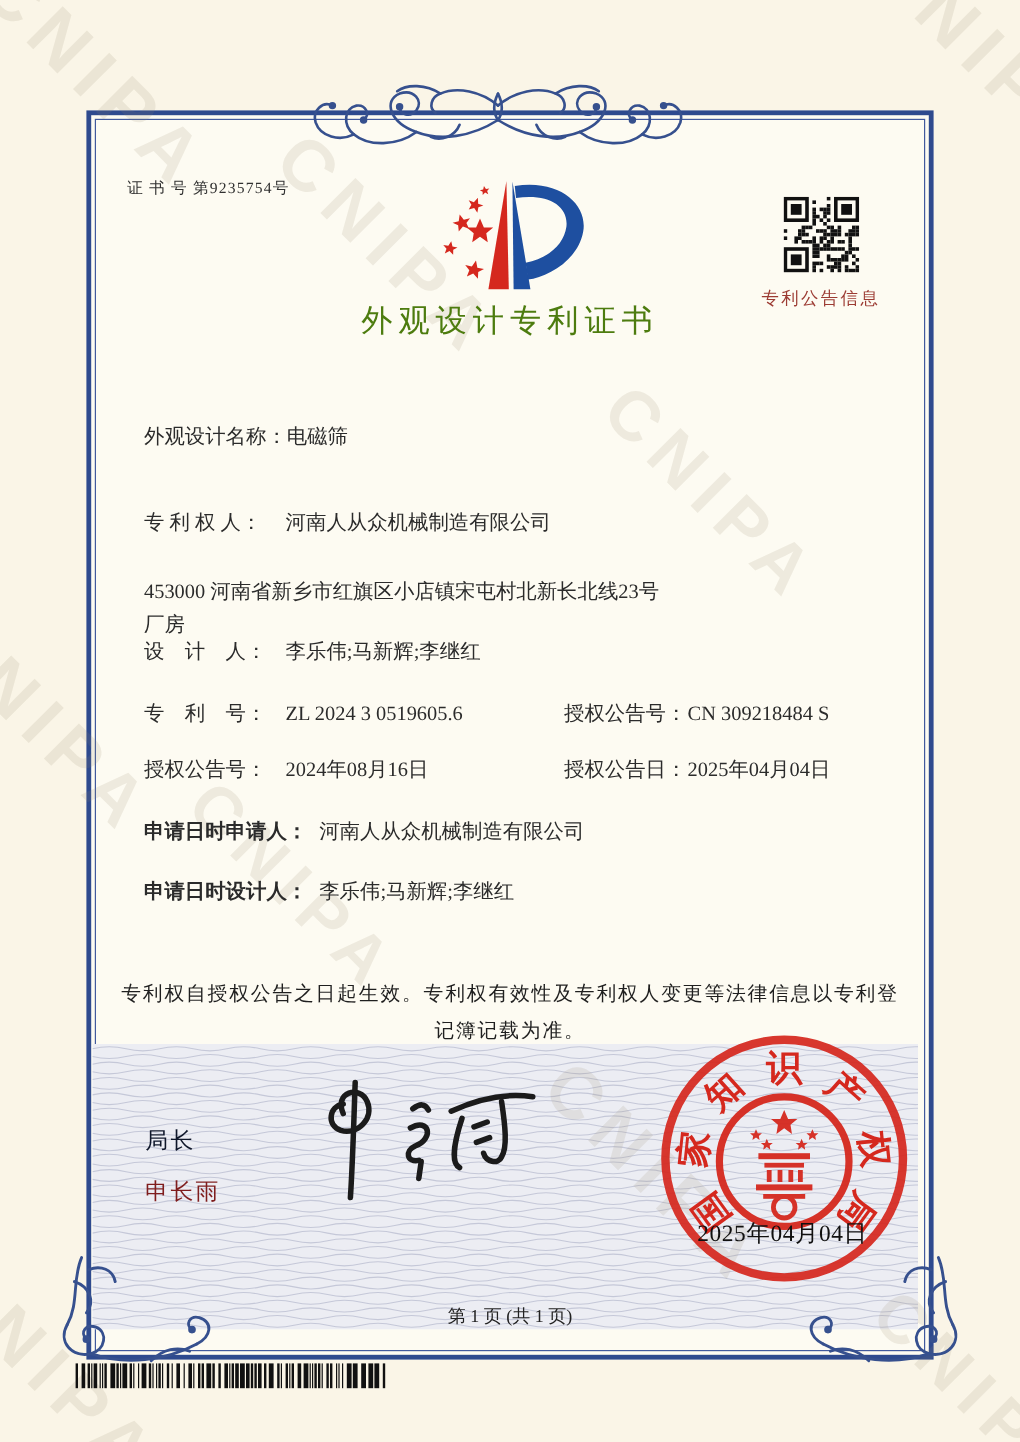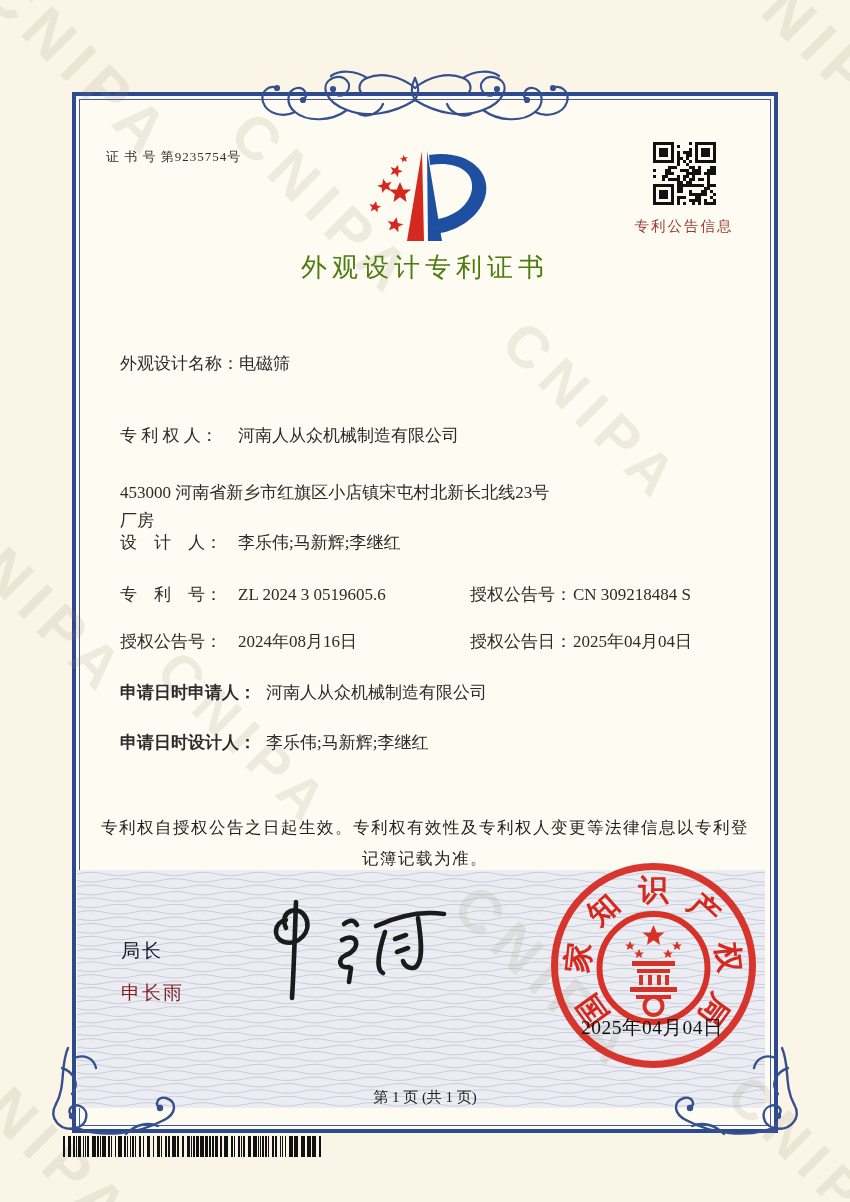--- a/index.html
+++ b/index.html
@@ -21,21 +21,21 @@
   #frame{
     position:absolute;left:72px;top:92px;width:698px;height:1033px;
     border:4px solid #2e4a8e;background:#fdfbf2;z-index:1;
   }
   #frame-inner{position:absolute;inset:3px;border:1.5px solid #41599d;}
   
   #wave-band{position:absolute;left:77px;top:870px;z-index:2;}
   
   #cert-number{left:106px;top:148px;font-size:13px;letter-spacing:1px;color:#303030;z-index:5;}
   #logo{left:366px;top:141px;z-index:5;}
-  #qr-block{left:629px;top:142px;width:110px;text-align:center;z-index:5;}
+  #qr-block{left:629px;top:164px;width:110px;text-align:center;z-index:5;}
   #qr-svg{display:block;margin:0 auto;background:#fdfbf2;}
   #qr-caption{margin-top:12px;font-size:14.5px;letter-spacing:2px;color:#9c3b33;}
   #doc-title{left:0;right:0;top:250px;text-align:center;font-size:26px;font-weight:400;
     letter-spacing:5px;color:#4d7c0f;z-index:5;}
   
   .row{position:absolute;left:120px;display:flex;font-size:17px;line-height:23px;z-index:5;color:#2b2b2b;}
   .row .lbl{white-space:pre;flex:0 0 auto;}
   .lbl-w1{min-width:118px;}
   .lbl-w2{min-width:146px;font-weight:bold;}
   .col2{left:470px;}

